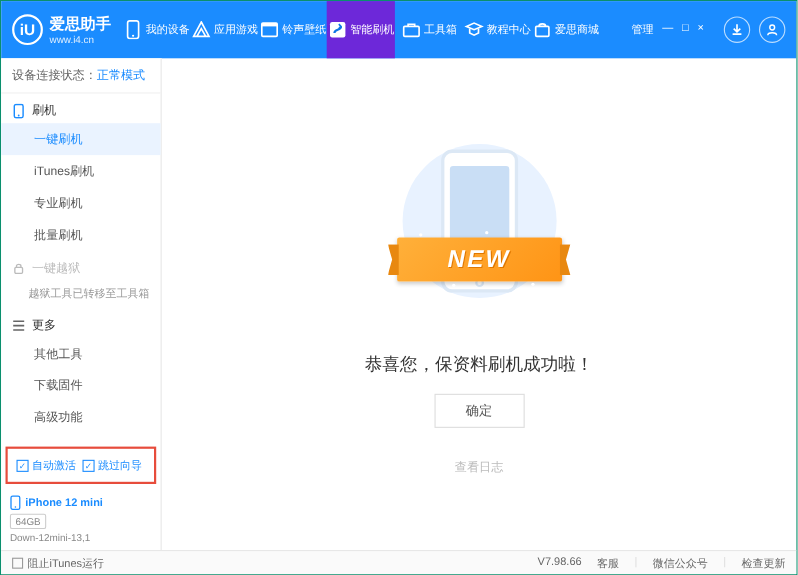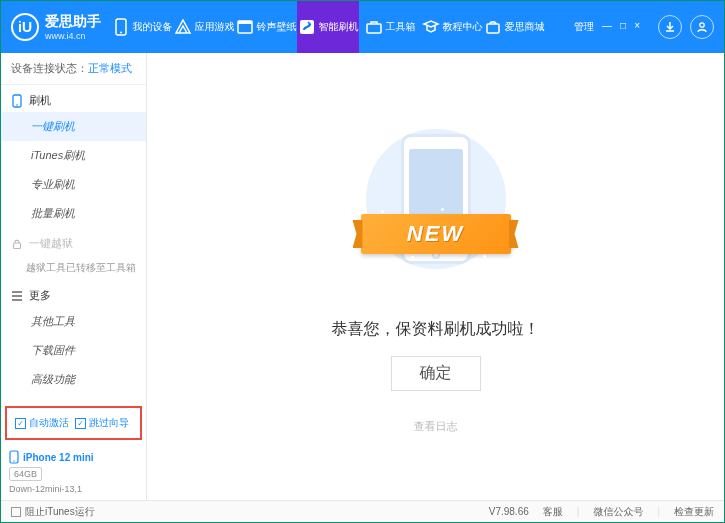--- a/index.html
+++ b/index.html
@@ -15,21 +15,21 @@
 .nav-icon { width: 18px; height: 18px; display: flex; align-items: center; justify-content: center; }
 .header-right { display: flex; align-items: center; gap: 8px; margin-left: auto; }
 .header-ctrl { font-size: 10px; display: flex; gap: 4px; margin-right: 8px; }
 .header-ctrl span { cursor: pointer; padding: 2px; }
 .circ-btn { width: 24px; height: 24px; border: 1.5px solid rgba(255,255,255,0.7); border-radius: 50%; display: flex; align-items: center; justify-content: center; cursor: pointer; }
 .body { display: flex; height: calc(100% - 52px - 22px); }
 .sidebar { width: 146px; border-right: 1px solid #e7e7e7; display: flex; flex-direction: column; background: #fff; font-size: 11px; }
 .status-bar { padding: 8px 10px; font-size: 11px; color: #666; border-bottom: 1px solid #f0f0f0; }
 .status-val { color: #1b8cff; }
 .side-section { padding: 8px 10px 4px; display: flex; align-items: center; gap: 6px; color: #333; font-size: 11px; }
-.side-item { padding: 7px 10px 7px 30px; color: #555; cursor: pointer; font-size: 11px; font-style: italic; }
+.side-item { padding: 7px 10px 7px 30px; color: #555; cursor: pointer; font-size: 11px; }
 .side-item.active { background: #eaf3ff; color: #1b8cff; }
 .side-note { padding: 6px 10px 6px 25px; color: #999; font-size: 10px; line-height: 1.3; }
 .checkbox-row { display: flex; gap: 6px; padding: 8px; border: 2px solid #e74c3c; margin: 4px; }
 .chk { display: flex; align-items: center; gap: 3px; font-size: 10px; color: #1b8cff; cursor: pointer; }
 .chk-box { width: 11px; height: 11px; border: 1px solid #1b8cff; display: flex; align-items: center; justify-content: center; font-size: 8px; color: #1b8cff; }
 .device-box { padding: 6px 8px; font-size: 10px; }
 .device-name { color: #1b8cff; font-weight: bold; font-size: 10px; display: flex; align-items: center; gap: 4px; }
 .device-cap { display: inline-block; border: 1px solid #ccc; border-radius: 2px; padding: 1px 4px; font-size: 9px; color: #888; margin: 3px 0; }
 .device-model { color: #888; font-size: 9px; }
 .main { flex: 1; display: flex; flex-direction: column; align-items: center; justify-content: center; position: relative; }
@@ -39,21 +39,21 @@
 .phone-screen { position: absolute; top: 12px; left: 5px; right: 5px; bottom: 14px; background: #c9def5; border-radius: 3px; }
 .phone-home { width: 8px; height: 8px; border: 2px solid #dce8f5; border-radius: 50%; position: absolute; bottom: 2px; left: 50%; transform: translateX(-50%); }
 .new-ribbon { position: absolute; top: 95px; left: 5px; right: 5px; height: 40px; background: linear-gradient(135deg,#ffb03a,#ff9415); display: flex; align-items: center; justify-content: center; border-radius: 2px; box-shadow: 0 2px 4px rgba(0,0,0,0.2); }
 .new-ribbon::before, .new-ribbon::after { content:""; position:absolute; top:6px; width:10px; height:28px; background:#e88810; }
 .new-ribbon::before { left:-8px; clip-path: polygon(0 0,100% 0,100% 100%,0 100%,40% 50%); }
 .new-ribbon::after { right:-8px; clip-path: polygon(0 0,100% 0,60% 50%,100% 100%,0 100%); }
 .new-text { color:#fff; font-weight:900; font-size:22px; font-style:italic; letter-spacing:2px; text-shadow:1px 1px 0 #e07800; }
 .new-dots { position:absolute; width:100%; height:100%; }
 .new-dots span { position:absolute; width:3px; height:3px; background:#fff; border-radius:50%; }
 .success-msg { font-size: 16px; color: #333; margin-bottom: 16px; }
-.ok-btn { padding: 6px 28px; border: 1px solid #ddd; background: #fff; font-size: 16px; cursor: pointer; color: #555; }
+.ok-btn { padding: 6px 28px; border: 1px solid #ddd; background: #fff; font-size: 12px; cursor: pointer; color: #555; }
 .log-link { margin-top: 28px; color: #bbb; font-size: 11px; cursor: pointer; }
 .footer { height: 22px; border-top: 1px solid #e7e7e7; display: flex; align-items: center; padding: 0 10px; font-size: 10px; color: #666; background:#fafafa; }
 .footer .left { display: flex; align-items: center; gap: 4px; }
 .footer .right { margin-left: auto; display: flex; align-items: center; gap: 14px; }
 .ft-chk { width:10px; height:10px; border:1px solid #999; display:inline-block; }
 .ft-link { cursor: pointer; }
 .sep { color:#ddd; }
 .spacer { flex: 1; }
 svg { display: block; }
 </style>

